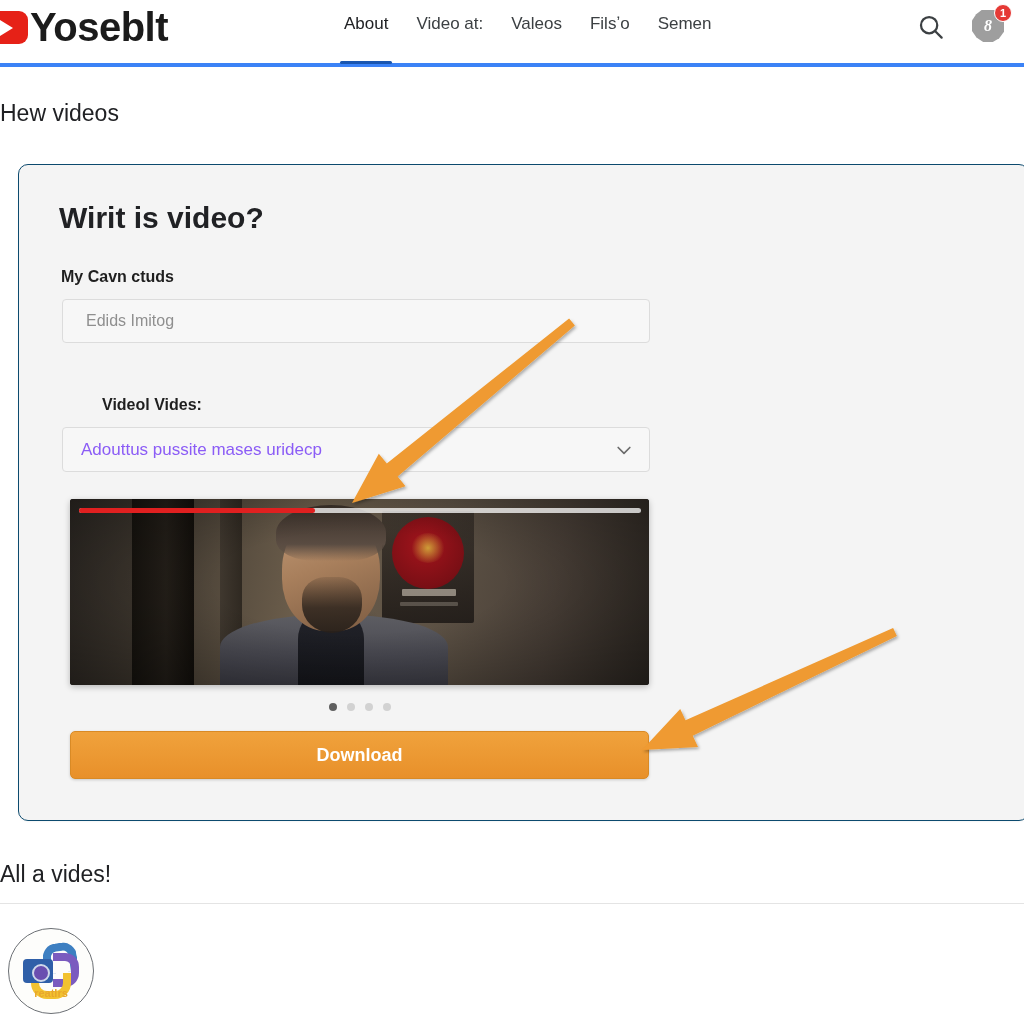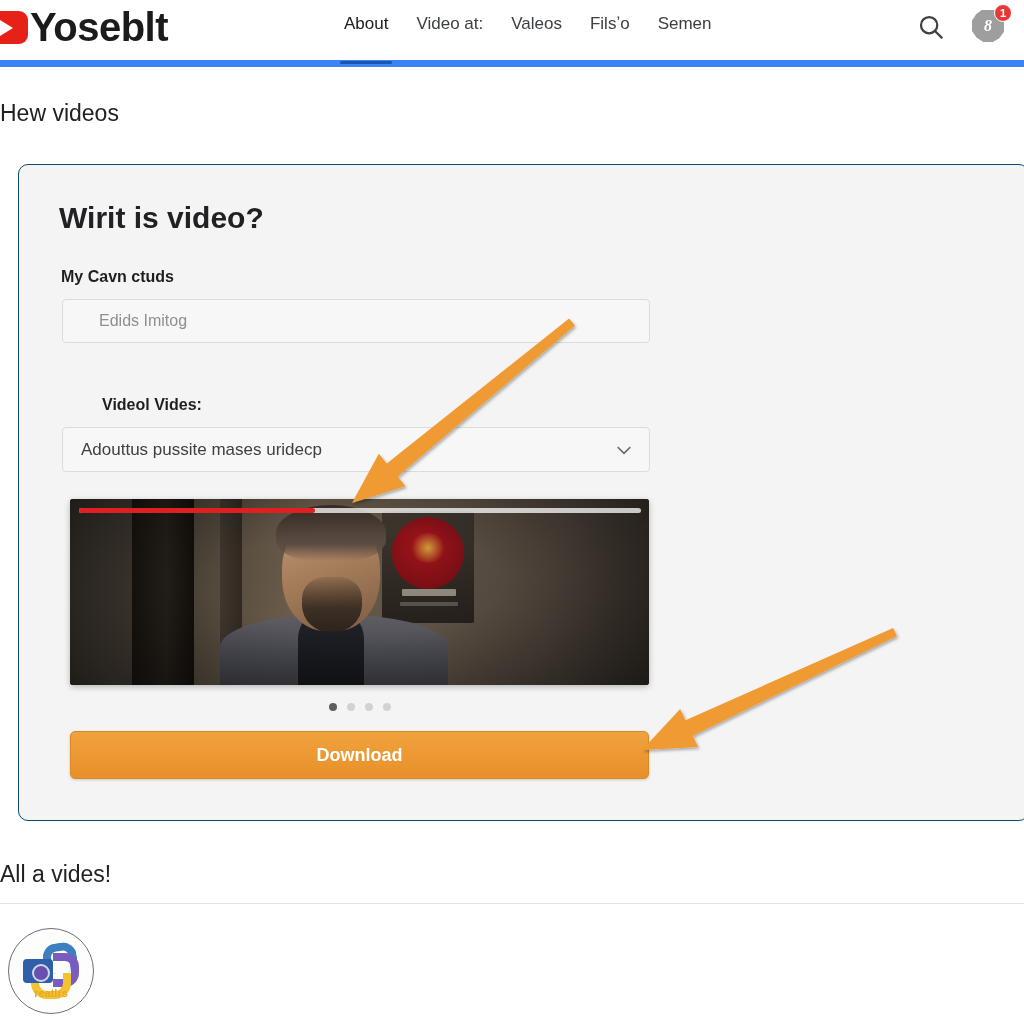--- a/index.html
+++ b/index.html
@@ -7,21 +7,21 @@
     width: 1024px; height: 1024px;
     background: #ffffff;
     font-family: "Liberation Sans", sans-serif;
     overflow: hidden;
   }
   #root { position: relative; width: 1024px; height: 1024px; background: #fff; }
 
   
   .header {
     position: absolute; left: 0; top: 0; width: 1024px; height: 67px;
-    background: #ffffff; border-bottom: 7px solid #3b82f6;
+    background: #ffffff; border-bottom: 4px solid #3b82f6;
     display: flex; align-items: center;
   }
   .logo-wrap { position: absolute; left: -18px; top: 7px; display: flex; align-items: center; }
   .logo-mark {
     width: 46px; height: 33px; background: #e62117; border-radius: 9px;
     position: relative; flex: 0 0 auto;
   }
   .logo-mark::after {
     content: ""; position: absolute; left: 18px; top: 9px;
     border-left: 13px solid #ffffff;
@@ -78,32 +78,32 @@
   .field-label {
     position: absolute; font-size: 16px; font-weight: bold; color: #1f1f1f;
   }
   .lbl-1 { left: 42px; top: 103px; }
   .lbl-2 { left: 40px; top: 231px; margin-left: 43px; }
 
   .text-input {
     position: absolute; left: 43px; top: 134px; width: 588px; height: 44px;
     background: #f7f7f7; border: 1px solid #dcdcdc; border-radius: 4px;
     font-family: "Liberation Sans", sans-serif;
-    font-size: 16px; color: #8f8f8f; padding: 0 36px;
+    font-size: 16px; color: #8f8f8f; padding: 0 23px;
   }
   .text-input::placeholder { color: #8f8f8f; }
 
   .select-wrap {
     position: absolute; left: 43px; top: 262px; width: 588px; height: 45px;
   }
   .select-box {
     width: 100%; height: 100%;
     background: #f7f7f7; border: 1px solid #dcdcdc; border-radius: 4px;
     display: flex; align-items: center; padding: 16px 18px;
-    font-size: 17px; color: #404040; cursor: pointer;
+    font-size: 17px; color: #8b5cf6; cursor: pointer;
   }
   .chevron {
     position: absolute; right: 16px; top: 13px; width: 20px; height: 20px;
     pointer-events: none;
   }
 
   
   .player {
     position: absolute; left: 51px; top: 334px; width: 579px; height: 186px;
     border-radius: 3px; overflow: hidden; background: #141414;

